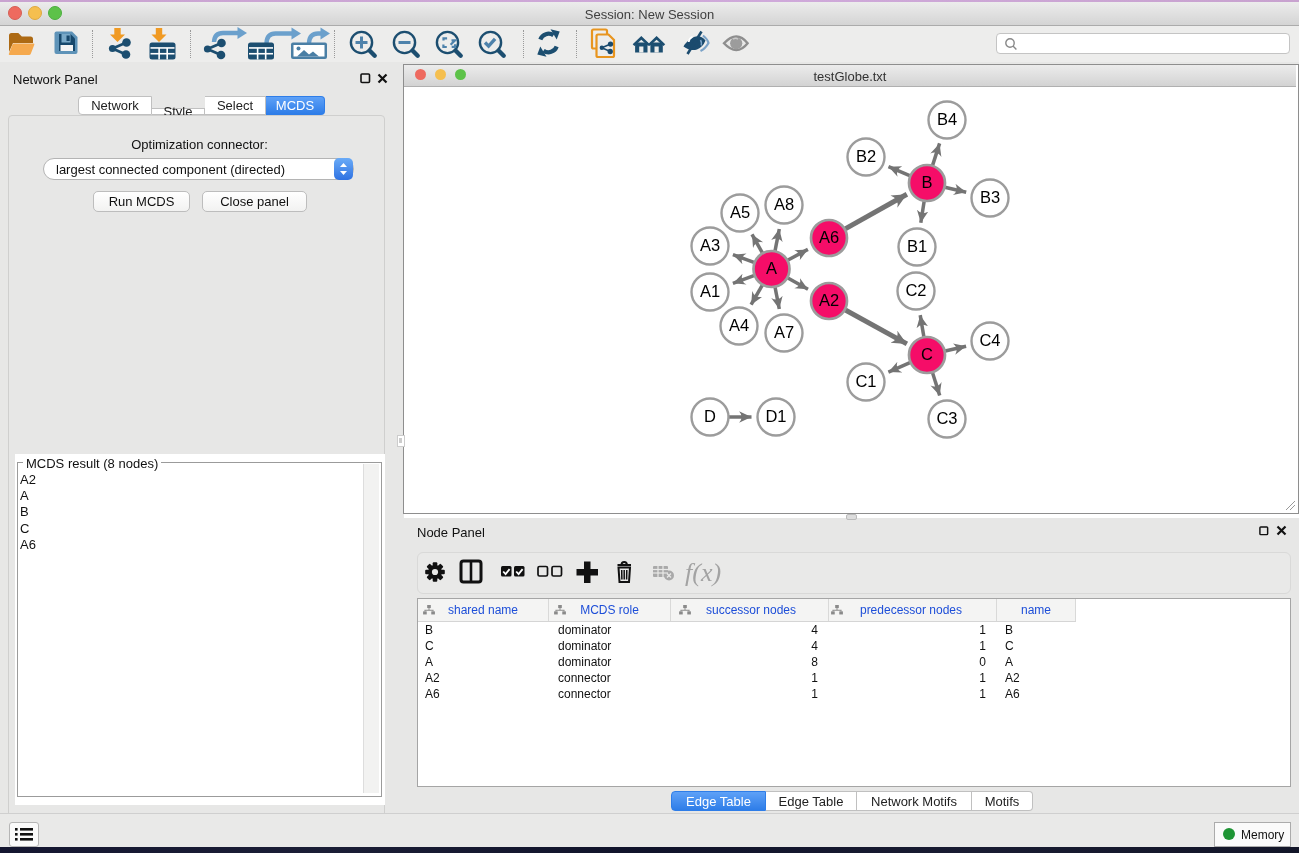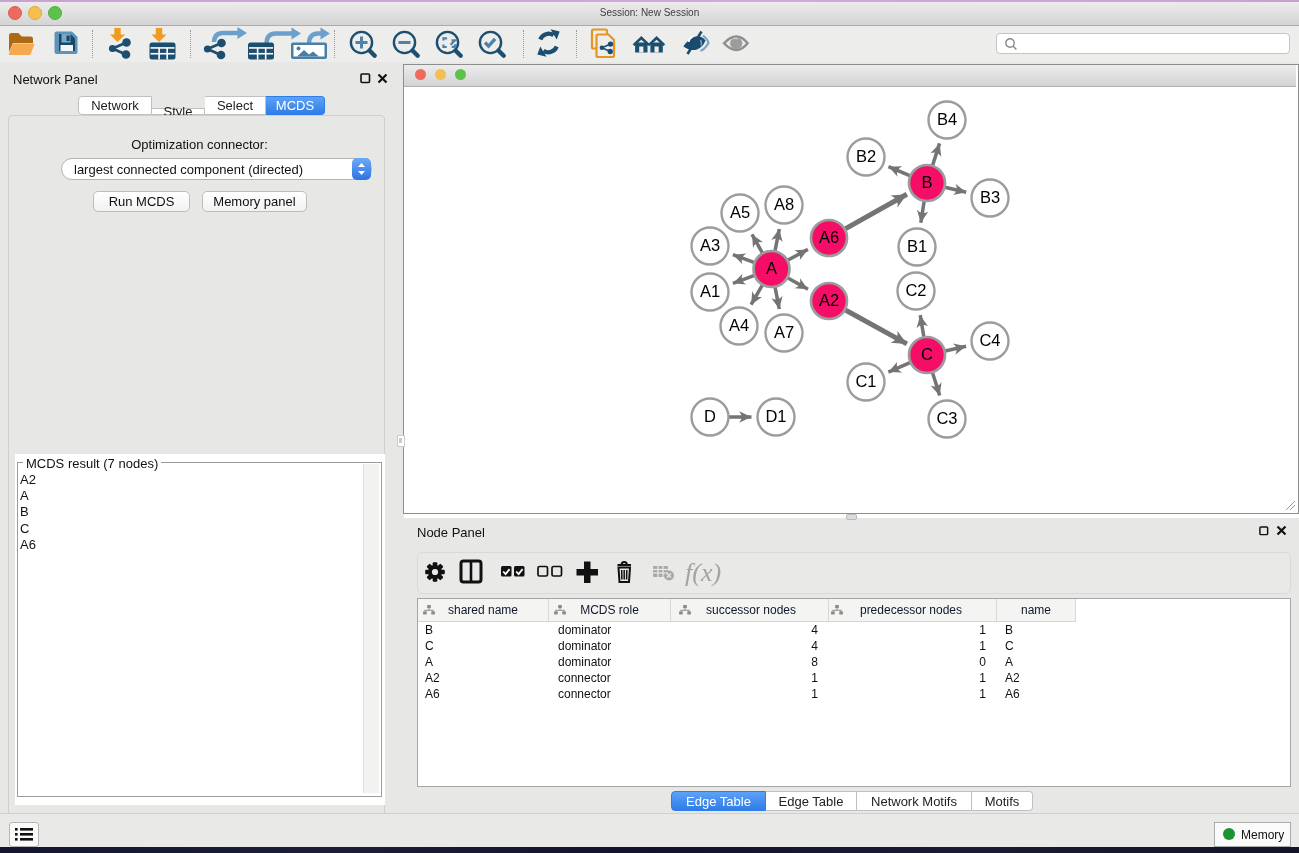--- a/index.html
+++ b/index.html
@@ -2,34 +2,34 @@
 <html><head><meta charset="utf-8">
 <style>
 html,body{margin:0;padding:0;}
 body{width:1299px;height:853px;overflow:hidden;position:relative;background:#e7e7e6;
  font-family:"Liberation Sans",sans-serif;-webkit-font-smoothing:antialiased;}
 .abs{position:absolute;}
 
 #deskTop{left:0;top:0;width:1299px;height:2px;background:linear-gradient(90deg,#c9a3d0,#cfa9da 60%,#c8a2cf);}
 #titlebar{left:0;top:2px;width:1299px;height:23px;background:linear-gradient(#ececec,#d4d4d4);border-bottom:1px solid #ababab;}
 .tl{border-radius:50%;width:12px;height:12px;top:6px;}
-#appTitle{width:1299px;text-align:center;top:7px;font-size:10px;color:#404040;}
+#appTitle{width:1299px;text-align:center;top:7px;font-size:13px;color:#404040;}
 #toolbar{left:0;top:26px;width:1299px;height:36px;background:#ededec;}
 .vsep{top:30px;height:28px;width:0;border-left:1px dotted #9a9a9a;}
 
 #cpTitle{left:13px;top:72px;font-size:13px;color:#111;}
 .wbtn{font-size:12px;color:#111;top:73px;}
 .tabs{display:flex;font-size:13px;}
 .tab{background:#fff;border:1px solid #c0c0c0;border-left:none;color:#222;display:flex;align-items:center;justify-content:center;}
 .tab.first{border-left:1px solid #c0c0c0;border-radius:4px 0 0 4px;text-align:right;}
 .tab.last{border-radius:0 4px 4px 0;}
 .tab.sel{background:linear-gradient(#5ea1f7,#2e7de8);border-color:#2e7de8;color:#fff;}
 #cpPanel{left:8px;top:115px;width:375px;height:703px;background:#e7e7e6;border:1px solid #cfcfce;border-radius:4px;}
 #optLabel{left:0;top:137px;width:399px;text-align:center;font-size:13px;color:#111;}
-#combo{left:61px;top:158px;width:309px;height:20px;background:#fff;border:1px solid #b4b4b4;border-radius:11px;}
+#combo{left:43px;top:158px;width:309px;height:20px;background:#fff;border:1px solid #b4b4b4;border-radius:11px;}
 #combo .txt{position:absolute;left:12px;top:3px;font-size:13px;color:#111;}
 #combo .spin{position:absolute;right:0;top:-1px;width:19px;height:22px;border-radius:5px;background:linear-gradient(#6aabf7,#2f72e2);}
 .btn{background:linear-gradient(#ffffff,#f2f2f1);border:1px solid #bdbdbd;border-radius:5px;font-size:13px;color:#111;display:flex;align-items:center;justify-content:center;}
 #whitePanel{left:15px;top:454px;width:370px;height:351px;background:#fff;}
 #fieldset{left:17px;top:462px;width:363px;height:333px;border:1px solid #9b9b9b;}
 #legend{left:23px;top:456px;background:#fff;padding:0 3px;font-size:13px;color:#111;}
 #mcdsList{left:20px;top:472px;font-size:13px;color:#111;line-height:16.2px;}
 #scrollTrack{left:363px;top:464px;width:15px;height:329px;background:#f2f2f1;border-left:1px solid #ddd;}
 
 #netWin{left:403px;top:64px;width:894px;height:448px;border:1px solid #8e8e8e;background:#fff;}
@@ -40,21 +40,21 @@
 .nl{font-size:16.5px;fill:#000;text-anchor:middle;font-family:"Liberation Sans",sans-serif;}
 line.thin{stroke:#747474;stroke-width:3.5;marker-end:url(#arr);}
 line.thick{stroke:#747474;stroke-width:5;marker-end:url(#arr2);}
 
 .handle{background:#fff;border:1px solid #ccc;}
 
 #tpTitle{left:417px;top:525px;font-size:13px;color:#111;}
 #tToolbar{left:417px;top:552px;width:872px;height:40px;background:#e9e9e8;border:1px solid #d9d9d8;border-radius:6px;}
 #tableBox{left:417px;top:598px;width:872px;height:187px;background:#fff;border:1px solid #a5a5a5;}
 #thead{position:absolute;left:0;top:0;height:22px;background:#f4f4f3;border-bottom:1px solid #d5d5d5;}
-.hcell{position:absolute;top:0;height:22px;border-right:1px solid #d9d9d8;font-size:12px;color:#0f172a;}
+.hcell{position:absolute;top:0;height:22px;border-right:1px solid #d9d9d8;font-size:12px;color:#1d4ed8;}
 .hlab{position:absolute;width:100%;text-align:center;top:4px;}
 .trow{position:absolute;font-size:12px;color:#111;height:16px;}
 .tc{position:absolute;top:0;}
 .num{text-align:right;}
 
 #btabs{left:671px;top:791px;height:20px;display:flex;}
 #statusSep{left:0;top:813px;width:1299px;height:0;border-top:1px solid #cfcfcf;}
 #statusbar{left:0;top:814px;width:1299px;height:33px;background:#e9e9e8;}
 #listBtn{left:9px;top:822px;width:28px;height:23px;background:#fafafa;border:1px solid #b5b5b5;border-radius:3px;}
 #memBtn{left:1214px;top:822px;width:75px;height:23px;background:#fafafa;border:1px solid #ababab;font-size:12px;color:#111;}
@@ -195,32 +195,33 @@
 <div class="abs" id="cpPanel"></div>
 <div class="abs" id="optLabel">Optimization connector:</div>
 <div class="abs" id="combo">
     <span class="txt">largest connected component (directed)</span>
 <span class="spin"><svg width="19" height="22" viewBox="0 0 19 22">
         <path d="M6 9 L9.5 5 L13 9 Z" fill="#fff"></path>
         <path d="M6 13 L9.5 17 L13 13 Z" fill="#fff"></path>
       </svg></span>
   </div>
 <div class="abs btn" style="left:93px;top:191px;width:95px;height:19px;">Run MCDS</div>
-<div class="abs btn" style="left:202px;top:191px;width:103px;height:19px;">Memory panel</div>
+<div class="abs btn" style="left:202px;top:191px;width:103px;height:19px;">Close panel</div>
 <div class="abs" id="whitePanel"></div>
 <div class="abs" id="fieldset"></div>
-<div class="abs" id="legend">MCDS result (7 nodes)</div>
+<div class="abs" id="legend">MCDS result (8 nodes)</div>
 <div class="abs" id="mcdsList">A2<br>A<br>B<br>C<br>A6</div>
 <div class="abs" id="scrollTrack"></div>
 
 <div class="abs" id="netWin">
 <div id="netTitle">
 <div class="tl2" style="left:11px;background:#ee6a5f;"></div>
 <div class="tl2" style="left:31px;background:#f5bf4f;"></div>
 <div class="tl2" style="left:51px;background:#5dc249;"></div>
+<div id="netName">testGlobe.txt</div>
 </div>
 <svg id="graph" class="abs" width="892" height="424" viewBox="0 0 892 424">
 <defs>
 <marker id="arr" markerWidth="15" markerHeight="14" refX="12.4" refY="5.8" orient="auto" markerUnits="userSpaceOnUse">
           <path d="M0,0 Q3.5,4 0,8 L8.5,4 Z" fill="#747474" transform="scale(1.45)"></path>
         </marker>
 <marker id="arr2" markerWidth="18" markerHeight="16" refX="14.9" refY="7" orient="auto" markerUnits="userSpaceOnUse">
           <path d="M0,0 Q3.5,4 0,8 L8.5,4 Z" fill="#747474" transform="scale(1.75)"></path>
         </marker>
 </defs>

